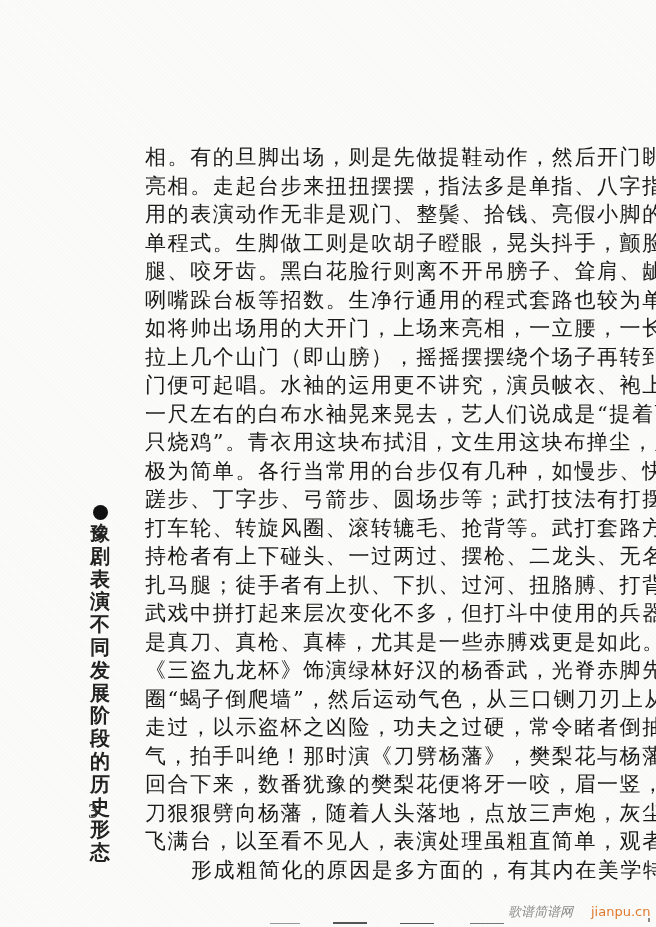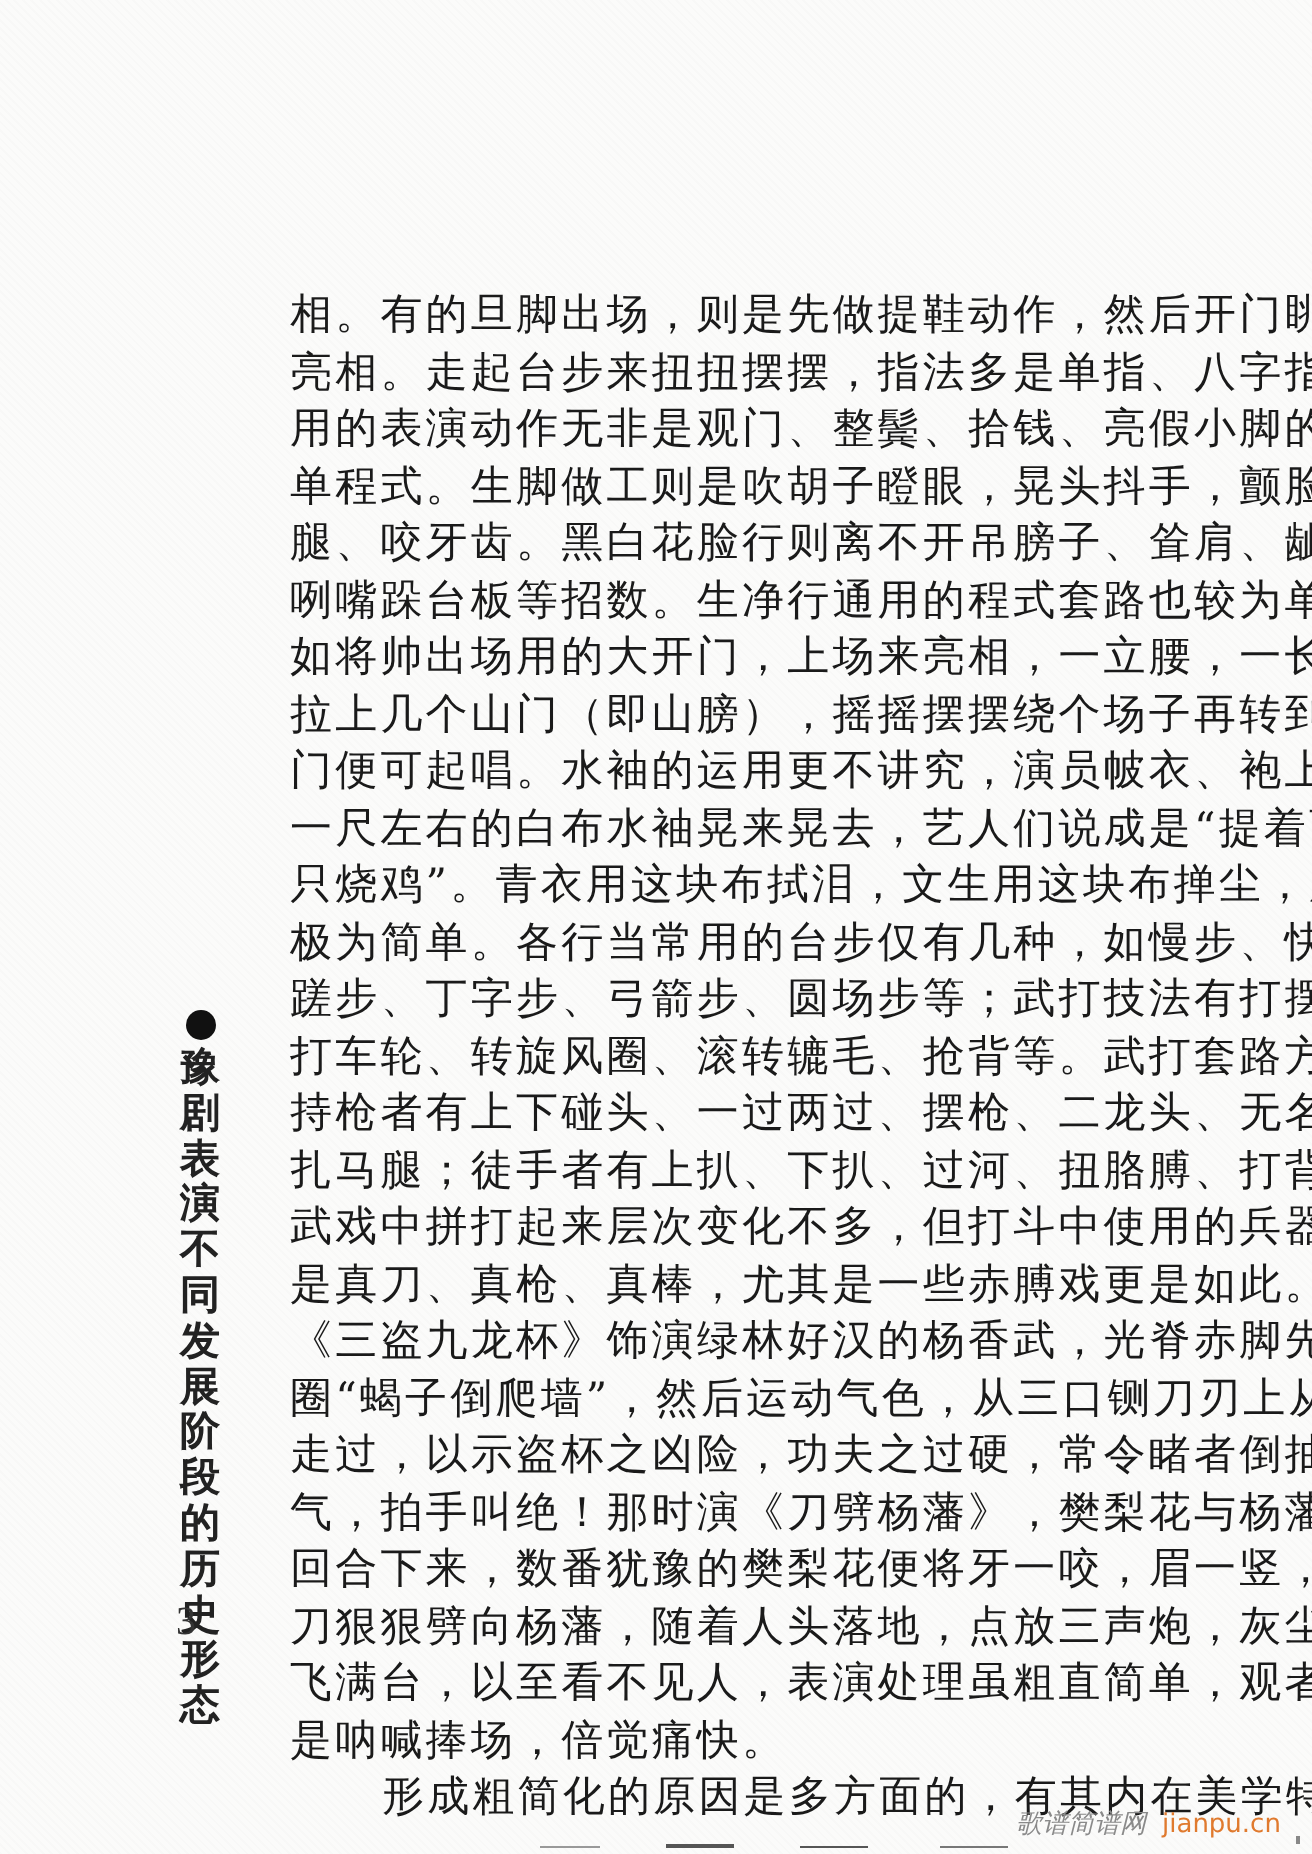--- a/index.html
+++ b/index.html
@@ -79,21 +79,21 @@
       white-space: nowrap;
     }
     .wm-cn {
       font-family: "DejaVu Serif", serif;
       color: #8a8a8a;
       font-style: italic;
     }
     .wm-en {
       font-family: "DejaVu Sans", sans-serif;
       color: #e07a2e;
-      margin-left: 8px;
+      margin-left: 18px;
     }
     .scan-mark {
       position: absolute;
       height: 2px;
       background: #555;
     }
     .scan-dot {
       position: absolute;
       width: 2px; height: 4px;
       background: #888;
@@ -123,21 +123,20 @@
     <div class="line">扎马腿；徒手者有上扒、下扒、过河、扭胳膊、打背等。</div>
     <div class="line">武戏中拼打起来层次变化不多，但打斗中使用的兵器，全</div>
     <div class="line">是真刀、真枪、真棒，尤其是一些赤膊戏更是如此。如</div>
     <div class="line">《三盗九龙杯》饰演绿林好汉的杨香武，光脊赤脚先来三</div>
     <div class="line">圈“蝎子倒爬墙”，然后运动气色，从三口铡刀刃上从容</div>
     <div class="line">走过，以示盗杯之凶险，功夫之过硬，常令睹者倒抽凉</div>
     <div class="line">气，拍手叫绝！那时演《刀劈杨藩》，樊梨花与杨藩几个</div>
     <div class="line">回合下来，数番犹豫的樊梨花便将牙一咬，眉一竖，举</div>
     <div class="line">刀狠狠劈向杨藩，随着人头落地，点放三声炮，灰尘纷</div>
     <div class="line">飞满台，以至看不见人，表演处理虽粗直简单，观者仍</div>
-    <div class="line">是呐喊捧场，倍觉痛快。</div>
     <div class="line indent">形成粗简化的原因是多方面的，有其内在美学特质</div>
   </div>
 
   <div class="side-title">
     <div class="side-bullet"></div>
     <div class="side-char">豫</div>
     <div class="side-char">剧</div>
     <div class="side-char">表</div>
     <div class="side-char">演</div>
     <div class="side-char">不</div>

